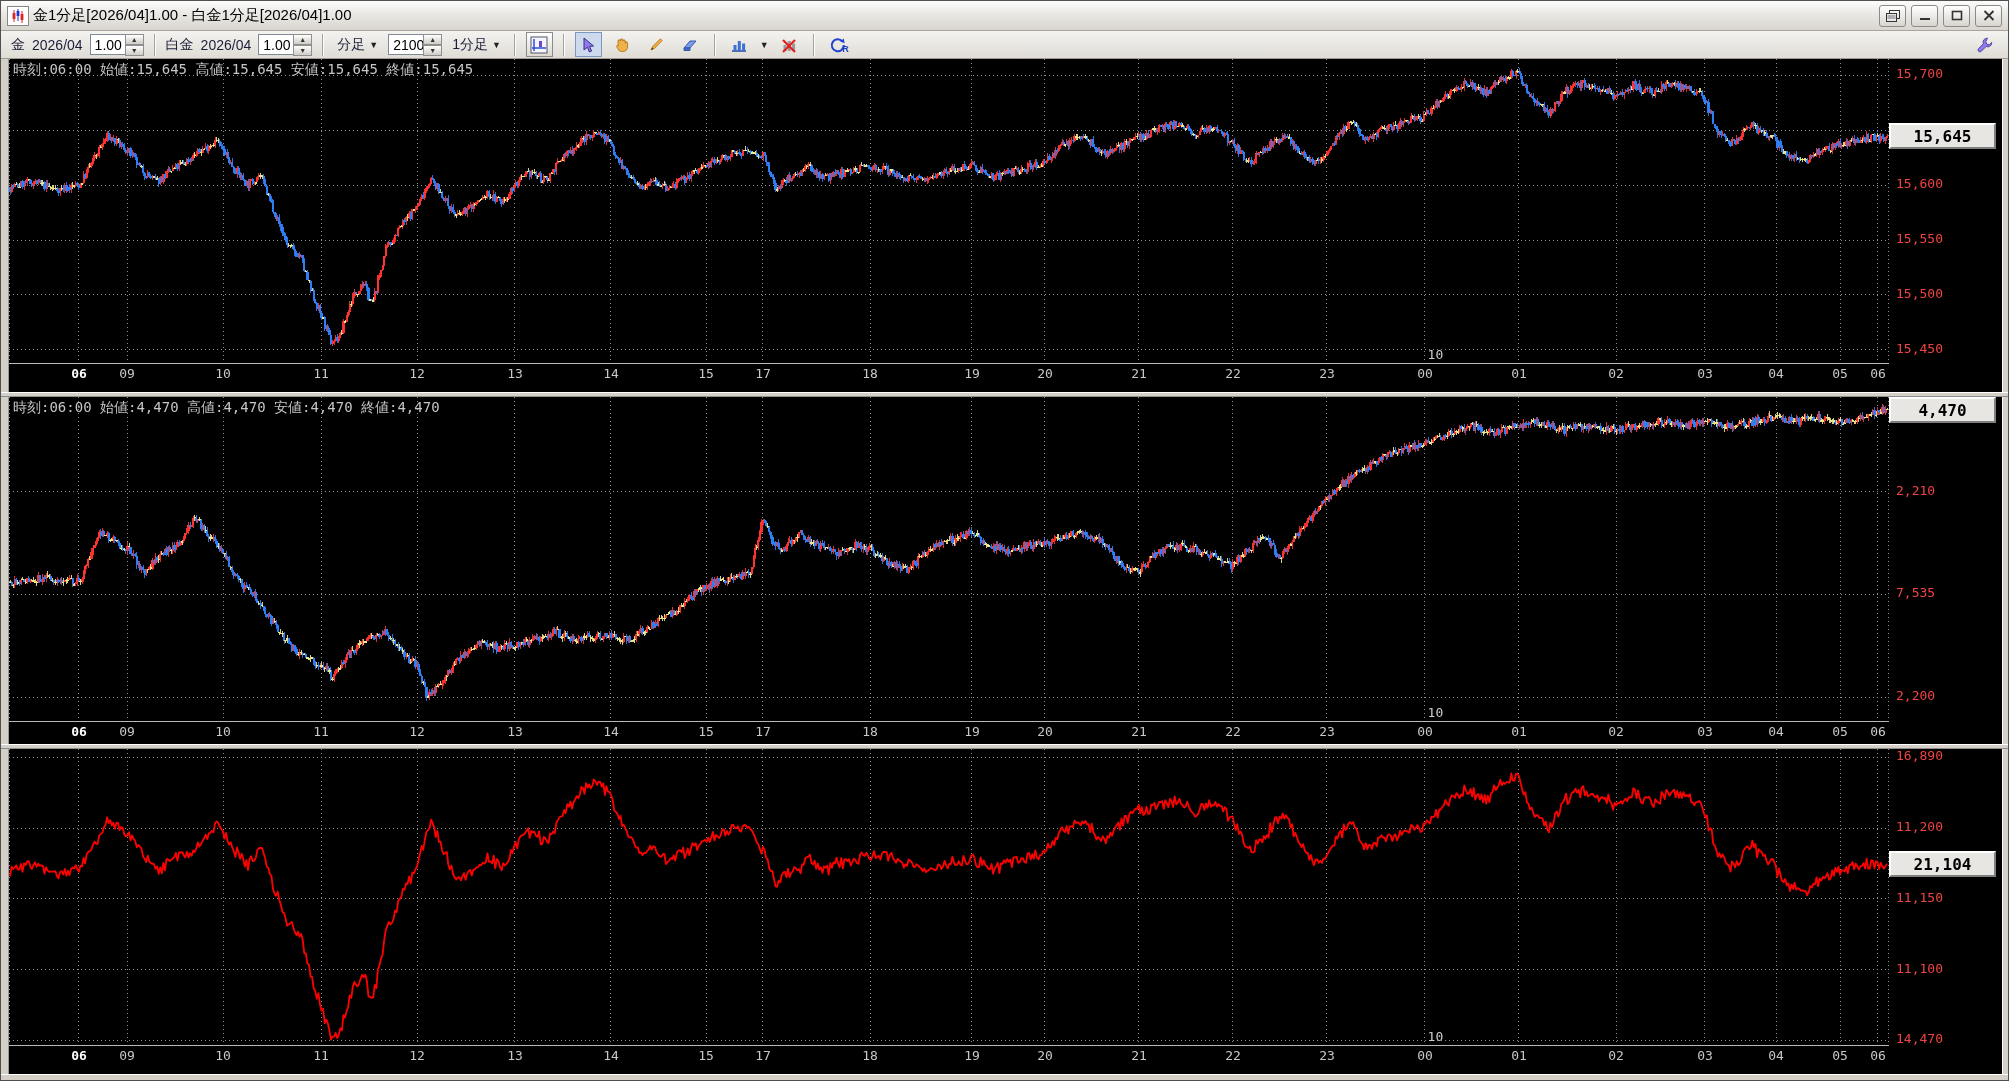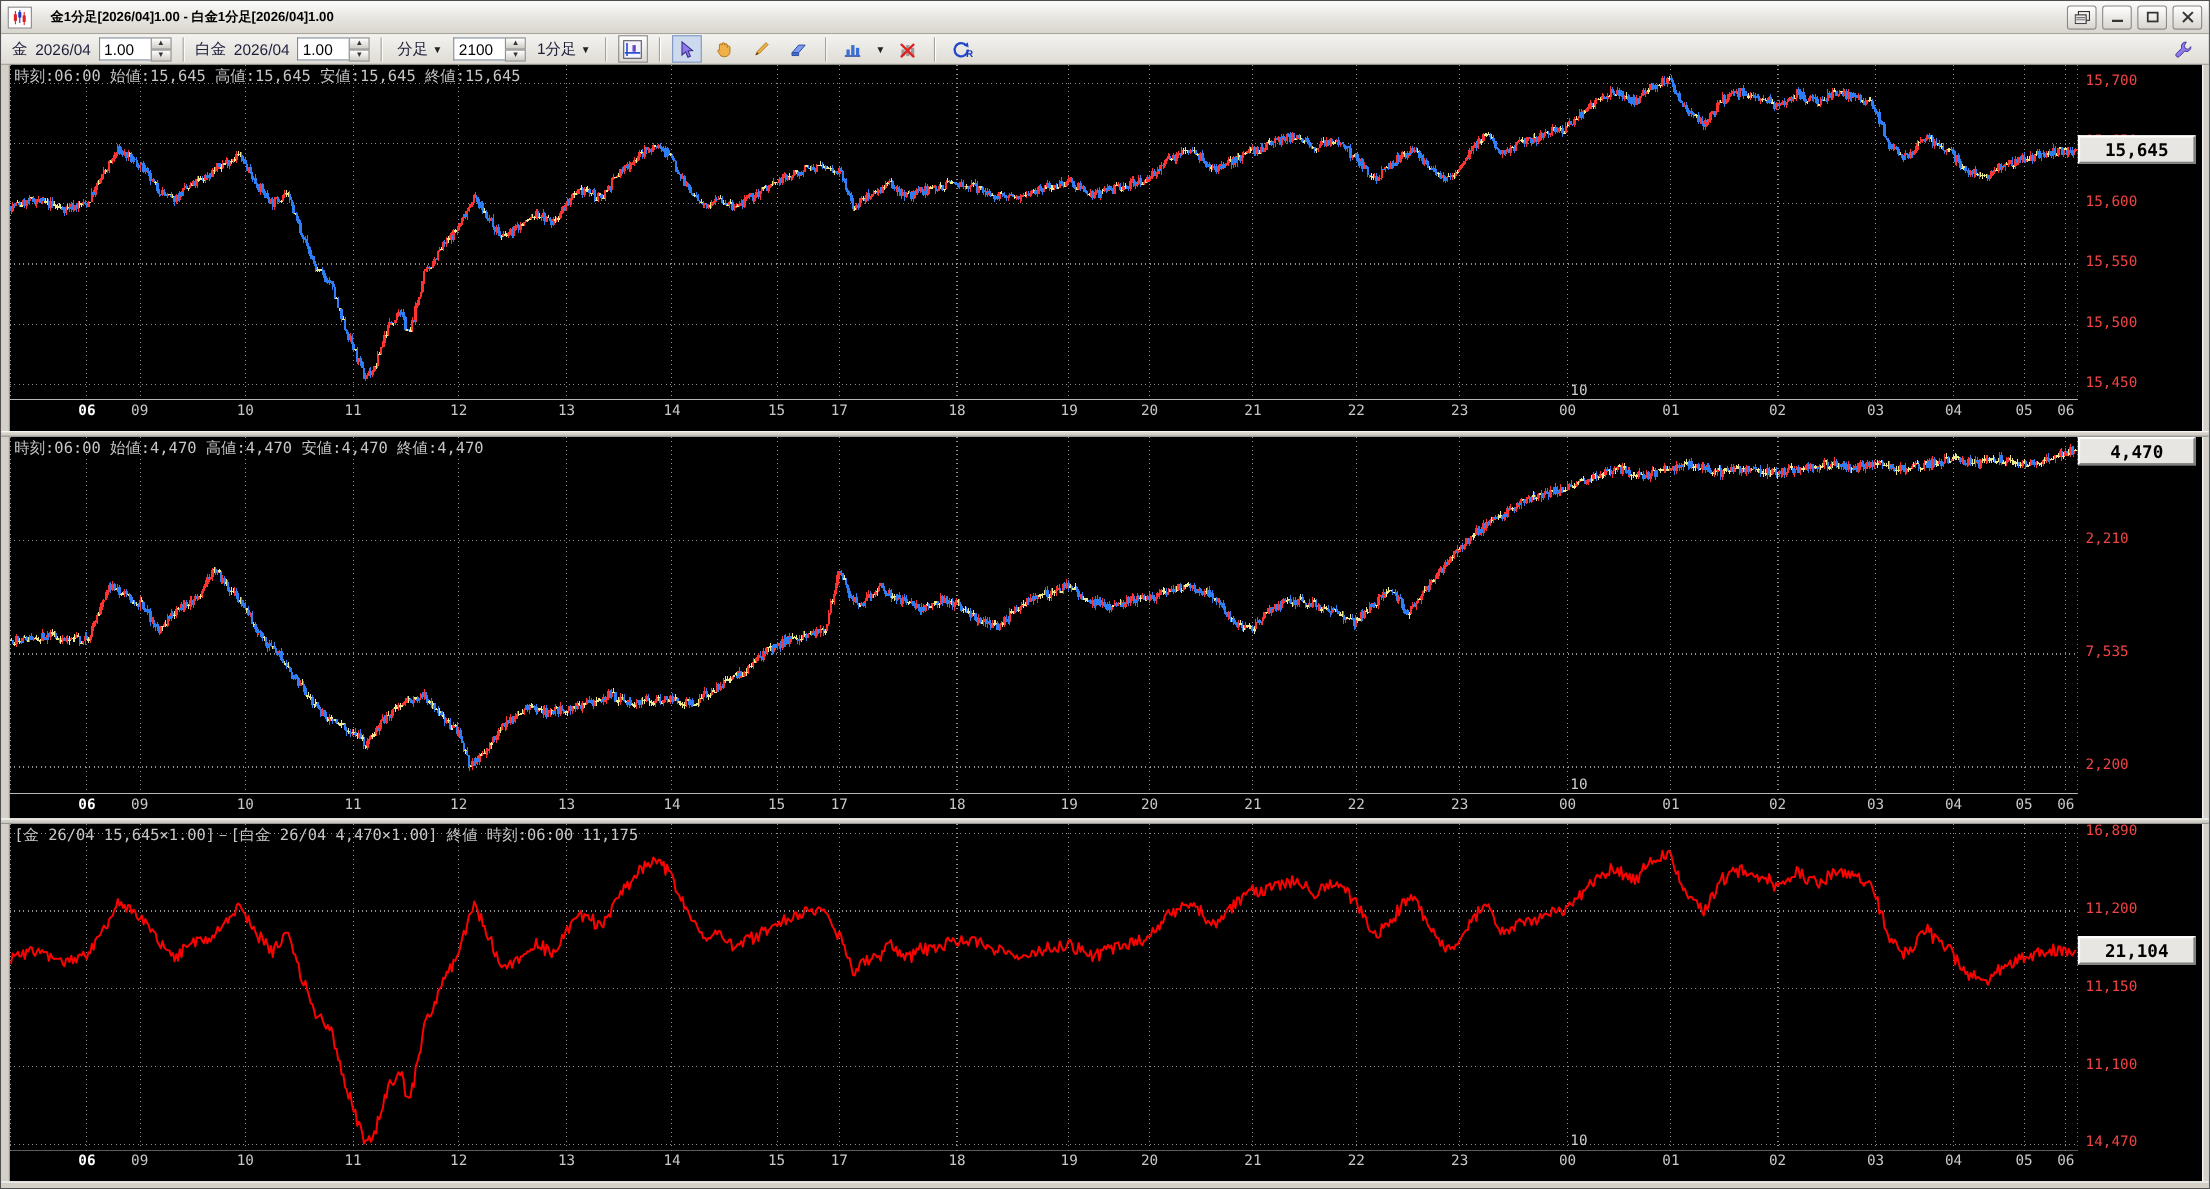--- a/index.html
+++ b/index.html
@@ -1,27 +1,27 @@
 <!DOCTYPE html>
 <html><head>
 <meta charset="utf-8">
 <style>
   html,body{margin:0;padding:0;background:#8a8a8a;}
   .window{position:relative;width:2009px;height:1081px;background:#D4D0C8;border:1px solid #505050;box-sizing:border-box;overflow:hidden;font-family:"Liberation Sans",sans-serif;}
   
   .titlebar{position:absolute;top:0;left:0;right:0;height:30px;background:linear-gradient(#FDFDFC,#EAE8E4 45%,#D9D6CF);border-bottom:1px solid #a8a49c;display:flex;align-items:center;padding:0 6px;box-sizing:border-box;}
   .app-icon{width:20px;height:18px;background:#fff;border:1px solid #888;display:flex;align-items:center;justify-content:center;}
-  .title-text{margin-left:17px;font-size:12px;font-weight:bold;color:#000;white-space:nowrap;}
+  .title-text{margin-left:4px;font-size:15px;font-weight:normal;color:#000;white-space:nowrap;}
   .win-buttons{margin-left:auto;display:flex;gap:5px;align-items:center;}
   .win-btn{width:27px;height:22px;background:linear-gradient(#ffffff,#d8d5ce);border:1px solid #8a8a8a;border-radius:3px;display:flex;align-items:center;justify-content:center;padding:0;cursor:default;}
   
   .toolbar{position:absolute;top:30px;left:0;right:0;height:28px;background:linear-gradient(#F4F3F0,#DFDCD5);border-bottom:1px solid #9f9c95;display:flex;align-items:center;gap:7px;padding:0 10px;box-sizing:border-box;}
   .tb-label{font-size:14px;color:#1d1d3a;white-space:nowrap;}
   .spin{display:flex;height:21px;}
-  .spin .val{width:47px;background:#fff;border:1px solid #7f8a97;border-right:none;font-size:14px;color:#000;display:flex;align-items:center;padding:5px 4px;box-sizing:border-box;}
+  .spin .val{width:35px;background:#fff;border:1px solid #7f8a97;border-right:none;font-size:14px;color:#000;display:flex;align-items:center;padding:5px 4px;box-sizing:border-box;}
   .spin .btns{width:19px;display:flex;flex-direction:column;}
   .spin .btns span{flex:1;font-size:7px;line-height:9px;text-align:center;color:#333;background:linear-gradient(#fff,#cfccc5);border:1px solid #8f8f8f;}
   .dd{display:flex;align-items:center;gap:4px;font-size:14px;color:#1d1d3a;padding:2px 3px;}
   .caret{font-size:9px;color:#222;}
   .tb-sep{width:0;height:22px;border-left:1px solid #a5a29b;border-right:1px solid #ffffff;margin:0 3px;}
   .tool-btn{width:27px;height:25px;background:transparent;border:1px solid transparent;display:flex;align-items:center;justify-content:center;padding:0;position:relative;}
   .tool-btn.framed{border:1px solid #8a8a8a;background:linear-gradient(#ffffff,#dcd9d2);}
   .tool-btn.pressed{border:1px solid #7d97c3;background:#cdd9ec;}
   .tool-btn .r-letter{position:absolute;right:2px;bottom:2px;font-size:9px;font-weight:bold;color:#1b3fbc;}
   .wrench-btn{margin-left:auto;width:27px;height:25px;background:transparent;border:none;display:flex;align-items:center;justify-content:center;padding:0;}
@@ -375,21 +375,20 @@
           <line class="grid" x1="1879.5" y1="0" x2="1879.5" y2="297"></line>
           <line class="grid" x1="0" y1="8.5" x2="1880" y2="8.5"></line>
           <line class="grid" x1="0" y1="79.2" x2="1880" y2="79.2"></line>
           <line class="grid" x1="0" y1="149.9" x2="1880" y2="149.9"></line>
           <line class="grid" x1="0" y1="220.6" x2="1880" y2="220.6"></line>
           <line class="grid" x1="0" y1="291.3" x2="1880" y2="291.3"></line>
           <path d="M1.0 127.3L2.6 117.7L4.1 120.0L5.7 118.8L7.3 116.3L8.8 120.6L10.4 120.3L12.0 114.8L13.5 122.8L15.1 114.2L16.7 116.1L18.2 112.2L19.8 112.1L21.4 117.7L22.9 120.0L24.5 116.0L26.0 113.3L27.6 117.7L29.2 114.6L30.7 116.8L32.3 116.2L33.9 116.9L35.4 124.7L37.0 118.1L38.6 121.6L40.1 122.9L41.7 122.4L43.3 122.7L44.8 122.6L46.4 122.2L48.0 127.2L49.5 129.4L51.1 123.0L52.7 122.1L54.2 125.6L55.8 119.9L57.4 126.8L58.9 121.7L60.5 126.1L62.1 119.7L63.6 118.5L65.2 119.5L66.7 116.2L68.3 120.2L69.9 122.9L71.4 116.8L73.0 117.5L74.6 109.0L76.1 114.5L77.7 105.2L79.3 102.8L80.8 102.2L82.4 100.6L84.0 95.8L85.5 92.5L87.1 94.8L88.7 94.8L90.2 86.6L91.8 84.9L93.4 83.7L94.9 78.3L96.5 75.9L98.1 68.3L99.6 74.2L101.2 71.1L102.8 76.4L104.3 73.8L105.9 79.8L107.5 73.7L109.0 73.9L110.6 81.2L112.1 78.0L113.7 78.7L115.3 85.2L116.8 87.4L118.4 86.1L120.0 83.2L121.5 91.4L123.1 86.4L124.7 90.0L126.2 92.1L127.8 98.3L129.4 95.9L130.9 97.7L132.5 99.6L134.1 107.5L135.6 109.7L137.2 113.1L138.8 106.5L140.3 112.4L141.9 114.1L143.5 114.9L145.0 115.0L146.6 119.9L148.2 117.5L149.7 124.9L151.3 118.4L152.9 124.3L154.4 114.0L156.0 121.3L157.5 109.9L159.1 110.4L160.7 112.0L162.2 110.9L163.8 109.3L165.4 108.0L166.9 103.9L168.5 111.5L170.1 103.1L171.6 103.8L173.2 103.0L174.8 106.4L176.3 108.4L177.9 102.8L179.5 108.5L181.0 104.1L182.6 106.8L184.2 101.5L185.7 103.2L187.3 99.4L188.9 93.4L190.4 97.6L192.0 95.3L193.6 91.8L195.1 89.5L196.7 85.8L198.2 90.0L199.8 84.4L201.4 83.8L202.9 81.9L204.5 83.2L206.1 74.0L207.6 72.4L209.2 74.0L210.8 77.3L212.3 79.9L213.9 82.2L215.5 89.7L217.0 83.8L218.6 92.1L220.2 95.6L221.7 93.3L223.3 98.7L224.9 102.4L226.4 107.9L228.0 98.5L229.6 103.5L231.1 109.9L232.7 104.7L234.3 110.1L235.8 117.5L237.4 111.0L239.0 121.0L240.5 110.4L242.1 107.2L243.6 112.1L245.2 111.9L246.8 108.9L248.3 101.2L249.9 99.1L251.5 99.0L253.0 98.9L254.6 103.9L256.2 109.4L257.7 117.7L259.3 118.7L260.9 125.1L262.4 126.6L264.0 140.1L265.6 144.6L267.1 146.9L268.7 142.7L270.3 151.0L271.8 155.7L273.4 162.9L275.0 163.9L276.5 169.3L278.1 176.7L279.7 175.5L281.2 174.4L282.8 173.0L284.4 178.7L285.9 182.9L287.5 186.2L289.0 182.8L290.6 187.6L292.2 184.9L293.7 190.8L295.3 204.3L296.9 204.4L298.4 214.6L300.0 215.7L301.6 227.9L303.1 227.8L304.7 239.3L306.3 242.2L307.8 249.8L309.4 244.2L311.0 255.2L312.5 261.7L314.1 259.7L315.7 274.2L317.2 270.7L318.8 274.2L320.4 281.3L321.9 290.7L323.5 287.6L325.1 287.7L326.6 283.8L328.2 289.1L329.7 285.8L331.3 279.4L332.9 281.5L334.4 266.2L336.0 268.6L337.6 262.3L339.1 258.1L340.7 246.3L342.3 248.9L343.8 237.7L345.4 232.8L347.0 235.9L348.5 237.5L350.1 234.6L351.7 229.5L353.2 225.8L354.8 228.4L356.4 225.6L357.9 232.3L359.5 247.6L361.1 247.8L362.6 248.9L364.2 248.3L365.8 235.8L367.3 239.1L368.9 220.4L370.5 216.0L372.0 209.9L373.6 205.7L375.1 191.8L376.7 181.2L378.3 177.1L379.8 173.0L381.4 175.4L383.0 173.9L384.5 170.1L386.1 161.7L387.7 163.1L389.2 151.7L390.8 149.8L392.4 147.9L393.9 139.9L395.5 140.6L397.1 134.4L398.6 135.0L400.2 127.5L401.8 134.3L403.3 123.5L404.9 124.5L406.5 120.3L408.0 117.5L409.6 111.1L411.2 103.8L412.7 97.0L414.3 100.7L415.8 90.8L417.4 82.8L419.0 81.1L420.5 79.5L422.1 70.6L423.7 74.4L425.2 78.5L426.8 88.1L428.4 81.8L429.9 92.8L431.5 92.7L433.1 101.2L434.6 105.3L436.2 103.9L437.8 102.9L439.3 115.7L440.9 120.4L442.5 116.7L444.0 125.0L445.6 128.4L447.2 130.5L448.7 128.7L450.3 128.2L451.9 131.4L453.4 127.4L455.0 124.1L456.6 130.8L458.1 124.9L459.7 121.8L461.2 120.9L462.8 126.4L464.4 120.6L465.9 120.5L467.5 118.4L469.1 118.1L470.6 115.8L472.2 116.2L473.8 113.7L475.3 114.6L476.9 113.0L478.5 104.5L480.0 112.8L481.6 112.4L483.2 114.4L484.7 106.6L486.3 119.3L487.9 109.9L489.4 112.3L491.0 117.8L492.6 121.3L494.1 114.1L495.7 116.5L497.3 115.1L498.8 113.1L500.4 109.8L502.0 100.8L503.5 104.0L505.1 97.5L506.6 93.0L508.2 99.3L509.8 90.3L511.3 87.5L512.9 86.2L514.5 85.8L516.0 84.2L517.6 81.5L519.2 79.3L520.7 88.8L522.3 82.0L523.9 83.2L525.4 82.7L527.0 87.0L528.6 87.9L530.1 82.3L531.7 95.4L533.3 94.8L534.8 88.0L536.4 89.1L538.0 92.8L539.5 94.2L541.1 84.5L542.7 85.1L544.2 82.5L545.8 84.4L547.3 74.1L548.9 71.1L550.5 68.3L552.0 67.5L553.6 67.0L555.2 60.9L556.7 64.2L558.3 55.1L559.9 57.7L561.4 52.5L563.0 59.5L564.6 53.3L566.1 50.8L567.7 47.1L569.3 49.2L570.8 45.6L572.4 38.0L574.0 39.0L575.5 44.9L577.1 34.2L578.7 38.6L580.2 35.4L581.8 39.3L583.4 36.6L584.9 30.5L586.5 32.5L588.1 36.0L589.6 32.6L591.2 32.9L592.7 37.6L594.3 34.4L595.9 46.2L597.4 37.2L599.0 42.6L600.6 43.2L602.1 46.1L603.7 51.2L605.3 61.6L606.8 62.9L608.4 64.9L610.0 69.8L611.5 66.6L613.1 77.1L614.7 75.8L616.2 78.7L617.8 82.6L619.4 87.7L620.9 88.5L622.5 88.1L624.1 91.0L625.6 95.6L627.2 98.7L628.8 98.3L630.3 103.9L631.9 103.4L633.5 106.3L635.0 103.8L636.6 104.2L638.1 102.0L639.7 100.3L641.3 96.8L642.8 100.4L644.4 97.2L646.0 98.0L647.5 103.0L649.1 105.4L650.7 107.4L652.2 108.0L653.8 105.2L655.4 105.0L656.9 115.1L658.5 113.1L660.1 111.6L661.6 109.1L663.2 110.0L664.8 106.4L666.3 111.6L667.9 103.4L669.5 101.5L671.0 101.1L672.6 103.3L674.2 98.5L675.7 109.1L677.3 104.8L678.8 99.5L680.4 106.4L682.0 98.7L683.5 94.0L685.1 96.6L686.7 94.3L688.2 101.0L689.8 96.6L691.4 95.0L692.9 92.3L694.5 91.8L696.1 90.8L697.6 92.9L699.2 88.7L700.8 92.8L702.3 88.4L703.9 82.9L705.5 91.4L707.0 86.0L708.6 87.4L710.2 89.0L711.7 86.4L713.3 80.4L714.9 80.5L716.4 86.5L718.0 82.0L719.6 85.6L721.1 83.5L722.7 76.0L724.2 75.9L725.8 79.1L727.4 79.2L728.9 77.2L730.5 81.8L732.1 82.6L733.6 77.6L735.2 75.8L736.8 76.6L738.3 78.9L739.9 77.6L741.5 80.5L743.0 81.6L744.6 85.2L746.2 88.7L747.7 93.1L749.3 95.5L750.9 99.9L752.4 104.6L754.0 97.9L755.6 101.0L757.1 108.9L758.7 110.5L760.3 119.5L761.8 122.1L763.4 122.0L764.9 129.4L766.5 137.4L768.1 137.8L769.6 131.6L771.2 133.5L772.8 125.7L774.3 123.4L775.9 122.7L777.5 128.2L779.0 119.9L780.6 128.1L782.2 124.0L783.7 122.4L785.3 118.1L786.9 119.2L788.4 121.3L790.0 120.1L791.6 124.3L793.1 115.5L794.7 115.8L796.3 109.2L797.8 108.2L799.4 107.7L801.0 105.6L802.5 114.1L804.1 115.4L805.7 111.7L807.2 119.8L808.8 114.5L810.3 120.7L811.9 118.2L813.5 123.8L815.0 117.4L816.6 118.5L818.2 116.5L819.7 125.7L821.3 114.2L822.9 118.7L824.4 113.3L826.0 114.4L827.6 108.6L829.1 114.8L830.7 118.0L832.3 108.8L833.8 119.4L835.4 110.5L837.0 110.2L838.5 112.1L840.1 110.1L841.7 116.6L843.2 113.4L844.8 109.7L846.4 110.9L847.9 114.1L849.5 114.8L851.1 105.5L852.6 103.4L854.2 105.9L855.7 106.9L857.3 103.8L858.9 106.4L860.4 109.8L862.0 110.7L863.6 106.9L865.1 102.0L866.7 109.0L868.3 107.7L869.8 106.9L871.4 110.5L873.0 104.8L874.5 102.9L876.1 103.0L877.7 103.2L879.2 111.8L880.8 106.0L882.4 103.8L883.9 108.8L885.5 111.5L887.1 113.7L888.6 109.8L890.2 111.4L891.8 112.5L893.3 113.7L894.9 118.7L896.4 115.5L898.0 116.8L899.6 110.3L901.1 111.8L902.7 113.0L904.3 117.3L905.8 118.3L907.4 115.3L909.0 116.2L910.5 118.1L912.1 119.3L913.7 122.1L915.2 119.4L916.8 123.2L918.4 121.8L919.9 121.2L921.5 119.2L923.1 119.5L924.6 120.4L926.2 121.3L927.8 120.0L929.3 115.3L930.9 116.2L932.5 120.1L934.0 117.6L935.6 111.8L937.2 116.4L938.7 119.4L940.3 114.8L941.8 115.4L943.4 107.7L945.0 113.7L946.5 116.2L948.1 115.9L949.7 112.3L951.2 115.3L952.8 116.5L954.4 106.8L955.9 111.1L957.5 115.3L959.1 114.8L960.6 111.8L962.2 106.6L963.8 105.4L965.3 108.3L966.9 115.8L968.5 118.3L970.0 118.0L971.6 108.3L973.2 116.2L974.7 111.3L976.3 115.9L977.9 117.3L979.4 119.9L981.0 120.3L982.6 115.0L984.1 124.8L985.7 119.8L987.2 117.2L988.8 113.8L990.4 124.2L991.9 114.5L993.5 114.8L995.1 111.2L996.6 113.8L998.2 110.0L999.8 112.7L1001.3 110.6L1002.9 118.1L1004.5 108.4L1006.0 108.4L1007.6 107.7L1009.2 113.9L1010.7 113.1L1012.3 109.4L1013.9 109.1L1015.4 113.0L1017.0 113.8L1018.6 104.4L1020.1 104.0L1021.7 110.6L1023.3 105.2L1024.8 109.7L1026.4 101.4L1027.9 108.7L1029.5 110.4L1031.1 106.2L1032.6 105.8L1034.2 102.0L1035.8 103.0L1037.3 101.4L1038.9 94.6L1040.5 98.7L1042.0 97.9L1043.6 92.1L1045.2 96.0L1046.7 88.8L1048.3 90.4L1049.9 83.8L1051.4 81.0L1053.0 78.2L1054.6 81.6L1056.1 83.2L1057.7 77.2L1059.3 84.5L1060.8 77.4L1062.4 77.4L1064.0 78.1L1065.5 71.6L1067.1 74.0L1068.7 73.3L1070.2 74.3L1071.8 76.4L1073.3 72.3L1074.9 74.5L1076.5 72.0L1078.0 75.4L1079.6 75.2L1081.2 83.1L1082.7 74.7L1084.3 83.1L1085.9 86.0L1087.4 90.5L1089.0 88.0L1090.6 89.7L1092.1 92.0L1093.7 87.2L1095.3 89.7L1096.8 94.2L1098.4 87.1L1100.0 88.7L1101.5 83.6L1103.1 86.7L1104.7 81.5L1106.2 78.3L1107.8 76.1L1109.4 73.5L1110.9 80.8L1112.5 69.5L1114.1 76.6L1115.6 67.0L1117.2 67.0L1118.7 73.8L1120.3 65.2L1121.9 62.7L1123.4 64.4L1125.0 61.5L1126.6 59.6L1128.1 59.9L1129.7 55.7L1131.3 64.3L1132.8 58.1L1134.4 66.1L1136.0 64.9L1137.5 57.7L1139.1 64.9L1140.7 64.6L1142.2 55.7L1143.8 56.0L1145.4 54.0L1146.9 60.2L1148.5 57.4L1150.1 52.9L1151.6 53.3L1153.2 52.1L1154.8 59.9L1156.3 51.2L1157.9 54.4L1159.4 58.2L1161.0 49.8L1162.6 52.2L1164.1 57.9L1165.7 47.5L1167.3 55.3L1168.8 53.7L1170.4 49.8L1172.0 54.8L1173.5 56.2L1175.1 58.6L1176.7 57.5L1178.2 52.7L1179.8 57.3L1181.4 61.2L1182.9 63.1L1184.5 64.6L1186.1 67.7L1187.6 66.7L1189.2 64.9L1190.8 59.9L1192.3 54.8L1193.9 55.4L1195.5 60.9L1197.0 54.5L1198.6 58.9L1200.2 51.1L1201.7 57.8L1203.3 56.2L1204.8 56.4L1206.4 53.0L1208.0 57.6L1209.5 55.0L1211.1 57.1L1212.7 57.2L1214.2 62.5L1215.8 58.1L1217.4 59.9L1218.9 72.0L1220.5 68.5L1222.1 67.8L1223.6 67.4L1225.2 74.9L1226.8 81.0L1228.3 75.1L1229.9 84.9L1231.5 82.6L1233.0 85.3L1234.6 93.8L1236.2 97.7L1237.7 97.9L1239.3 99.2L1240.9 97.2L1242.4 103.1L1244.0 103.5L1245.5 102.6L1247.1 91.2L1248.7 94.6L1250.2 90.5L1251.8 90.5L1253.4 93.2L1254.9 87.0L1256.5 89.7L1258.1 86.0L1259.6 88.5L1261.2 74.1L1262.8 83.0L1264.3 76.4L1265.9 68.7L1267.5 68.2L1269.0 74.1L1270.6 67.6L1272.2 69.5L1273.7 64.4L1275.3 69.7L1276.9 66.1L1278.4 68.8L1280.0 70.2L1281.6 78.4L1283.1 75.4L1284.7 87.4L1286.3 83.9L1287.8 87.8L1289.4 93.0L1290.9 94.9L1292.5 98.1L1294.1 95.1L1295.6 101.0L1297.2 103.8L1298.8 104.0L1300.3 110.7L1301.9 106.0L1303.5 112.2L1305.0 116.2L1306.6 110.7L1308.2 110.4L1309.7 113.7L1311.3 111.7L1312.9 114.0L1314.4 109.6L1316.0 109.9L1317.6 106.6L1319.1 104.1L1320.7 100.9L1322.3 98.5L1323.8 96.6L1325.4 96.5L1327.0 87.3L1328.5 89.5L1330.1 84.0L1331.7 81.9L1333.2 88.4L1334.8 75.5L1336.3 80.8L1337.9 79.5L1339.5 74.2L1341.0 73.2L1342.6 74.8L1344.2 73.1L1345.7 78.1L1347.3 79.5L1348.9 84.4L1350.4 91.1L1352.0 93.3L1353.6 95.4L1355.1 100.3L1356.7 94.1L1358.3 100.2L1359.8 95.9L1361.4 96.1L1363.0 99.8L1364.5 94.1L1366.1 93.8L1367.7 97.2L1369.2 88.7L1370.8 88.6L1372.4 86.2L1373.9 88.6L1375.5 88.7L1377.0 92.2L1378.6 86.3L1380.2 85.4L1381.7 86.6L1383.3 92.1L1384.9 87.0L1386.4 85.2L1388.0 91.4L1389.6 87.8L1391.1 81.7L1392.7 85.9L1394.3 82.8L1395.8 81.5L1397.4 81.9L1399.0 82.9L1400.5 83.7L1402.1 76.0L1403.7 76.9L1405.2 80.7L1406.8 79.4L1408.4 76.0L1409.9 78.5L1411.5 83.0L1413.1 82.2L1414.6 74.5L1416.2 74.9L1417.8 71.3L1419.3 73.1L1420.9 74.4L1422.4 67.7L1424.0 68.2L1425.6 67.4L1427.1 61.0L1428.7 68.7L1430.3 60.4L1431.8 60.5L1433.4 57.9L1435.0 56.0L1436.5 50.9L1438.1 54.5L1439.7 56.8L1441.2 49.6L1442.8 46.3L1444.4 47.2L1445.9 49.0L1447.5 44.1L1449.1 46.0L1450.6 49.2L1452.2 45.3L1453.8 46.8L1455.3 36.4L1456.9 41.5L1458.5 45.0L1460.0 44.4L1461.6 40.0L1463.2 47.5L1464.7 39.2L1466.3 50.6L1467.8 46.1L1469.4 45.0L1471.0 50.6L1472.5 45.4L1474.1 53.3L1475.7 45.9L1477.2 54.7L1478.8 46.7L1480.4 53.2L1481.9 44.7L1483.5 43.1L1485.1 36.3L1486.6 41.1L1488.2 38.9L1489.8 36.2L1491.3 30.8L1492.9 36.2L1494.5 33.4L1496.0 35.0L1497.6 33.0L1499.2 33.5L1500.7 33.7L1502.3 24.3L1503.9 31.7L1505.4 31.7L1507.0 25.0L1508.5 24.6L1510.1 27.6L1511.7 34.3L1513.2 40.8L1514.8 45.6L1516.4 43.1L1517.9 53.2L1519.5 54.9L1521.1 60.4L1522.6 58.7L1524.2 63.7L1525.8 67.8L1527.3 66.2L1528.9 66.5L1530.5 68.9L1532.0 68.9L1533.6 69.6L1535.2 76.5L1536.7 72.4L1538.3 80.0L1539.9 83.3L1541.4 73.7L1543.0 78.0L1544.6 73.8L1546.1 64.3L1547.7 62.5L1549.3 67.5L1550.8 63.4L1552.4 54.6L1553.9 53.4L1555.5 50.0L1557.1 44.6L1558.6 55.1L1560.2 53.1L1561.8 46.3L1563.3 43.3L1564.9 43.0L1566.5 39.7L1568.0 43.5L1569.6 40.9L1571.2 48.3L1572.7 38.5L1574.3 37.3L1575.9 46.3L1577.4 42.3L1579.0 47.4L1580.6 46.3L1582.1 45.1L1583.7 44.8L1585.3 47.3L1586.8 48.4L1588.4 46.2L1590.0 52.5L1591.5 48.9L1593.1 47.9L1594.6 49.8L1596.2 48.9L1597.8 54.3L1599.3 45.6L1600.9 51.9L1602.5 54.4L1604.0 60.8L1605.6 53.8L1607.2 56.5L1608.7 53.6L1610.3 54.3L1611.9 52.2L1613.4 54.7L1615.0 51.7L1616.6 49.5L1618.1 52.4L1619.7 48.4L1621.3 48.2L1622.8 48.4L1624.4 39.2L1626.0 40.9L1627.5 49.2L1629.1 41.5L1630.7 48.8L1632.2 53.5L1633.8 54.6L1635.4 48.9L1636.9 48.1L1638.5 48.7L1640.0 47.7L1641.6 50.8L1643.2 56.0L1644.7 58.1L1646.3 50.2L1647.9 52.8L1649.4 53.5L1651.0 54.8L1652.6 43.0L1654.1 45.3L1655.7 50.2L1657.3 40.9L1658.8 42.9L1660.4 46.7L1662.0 44.3L1663.5 42.2L1665.1 40.8L1666.7 48.2L1668.2 41.8L1669.8 48.9L1671.4 43.1L1672.9 49.0L1674.5 43.2L1676.1 47.5L1677.6 45.9L1679.2 47.7L1680.8 45.2L1682.3 53.3L1683.9 53.5L1685.4 56.3L1687.0 53.2L1688.6 53.2L1690.1 51.8L1691.7 53.6L1693.3 58.5L1694.8 63.7L1696.4 68.5L1698.0 66.4L1699.5 81.6L1701.1 79.3L1702.7 80.4L1704.2 94.7L1705.8 96.8L1707.4 101.4L1708.9 107.7L1710.5 104.3L1712.1 108.4L1713.6 105.3L1715.2 108.5L1716.8 113.6L1718.3 115.4L1719.9 116.2L1721.5 122.6L1723.0 112.4L1724.6 114.8L1726.1 118.5L1727.7 112.1L1729.3 116.4L1730.8 114.6L1732.4 111.2L1734.0 102.6L1735.5 100.0L1737.1 98.2L1738.7 97.3L1740.2 100.3L1741.8 98.7L1743.4 91.7L1744.9 98.4L1746.5 95.0L1748.1 108.3L1749.6 100.2L1751.2 101.9L1752.8 103.4L1754.3 106.9L1755.9 105.9L1757.5 111.5L1759.0 115.4L1760.6 112.9L1762.2 110.1L1763.7 110.0L1765.3 113.0L1766.9 117.4L1768.4 127.9L1770.0 119.5L1771.5 125.8L1773.1 132.2L1774.7 132.9L1776.2 130.0L1777.8 136.5L1779.4 134.4L1780.9 142.0L1782.5 135.5L1784.1 139.8L1785.6 133.8L1787.2 140.7L1788.8 139.2L1790.3 139.8L1791.9 141.7L1793.5 141.4L1795.0 142.0L1796.6 142.2L1798.2 146.3L1799.7 142.9L1801.3 137.0L1802.9 138.4L1804.4 134.8L1806.0 135.3L1807.6 128.3L1809.1 137.1L1810.7 129.5L1812.3 131.6L1813.8 128.0L1815.4 129.3L1816.9 127.5L1818.5 124.1L1820.1 130.8L1821.6 129.6L1823.2 121.3L1824.8 126.9L1826.3 118.8L1827.9 122.8L1829.5 117.7L1831.0 125.8L1832.6 121.0L1834.2 121.5L1835.7 122.5L1837.3 117.8L1838.9 124.2L1840.4 116.2L1842.0 115.9L1843.6 113.0L1845.1 120.2L1846.7 114.5L1848.3 117.1L1849.8 120.5L1851.4 117.3L1853.0 116.9L1854.5 114.1L1856.1 119.5L1857.6 109.6L1859.2 119.7L1860.8 119.7L1862.3 111.2L1863.9 111.9L1865.5 119.4L1867.0 112.2L1868.6 113.1L1870.2 119.9L1871.7 113.6L1873.3 117.4L1874.9 119.6L1876.4 117.2L1878.0 114.6" stroke="#ff0000" stroke-width="1.8" fill="none" stroke-linejoin="round"></path>
           <line class="axisline" x1="0" y1="296.5" x2="1880" y2="296.5"></line>
           <text class="datelabel" x="1418.6" y="292">10</text>
         </svg>
-      <div class="info">[金 26/04 15,645×1.00]－[白金 26/04 4,470×1.00] 終値 時刻:06:00 11,175</div>
     </div>
     <div class="xaxis" id="xaxis2" style="top:297px;">
         <span class="xlab first" style="left:70px">06</span>
         <span class="xlab" style="left:118px">09</span>
         <span class="xlab" style="left:214px">10</span>
         <span class="xlab" style="left:312px">11</span>
         <span class="xlab" style="left:408px">12</span>
         <span class="xlab" style="left:506px">13</span>
         <span class="xlab" style="left:602px">14</span>
         <span class="xlab" style="left:697px">15</span>

